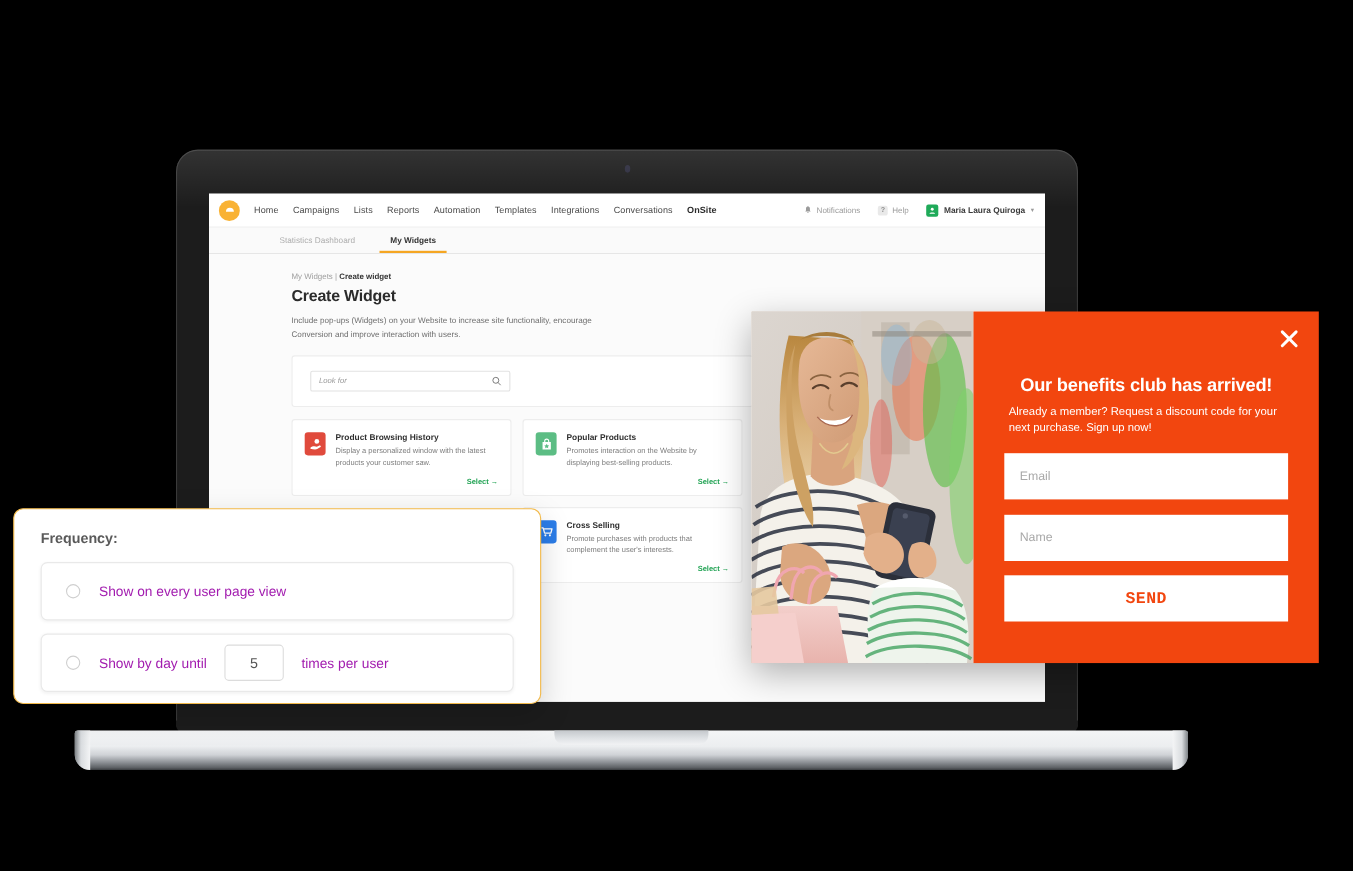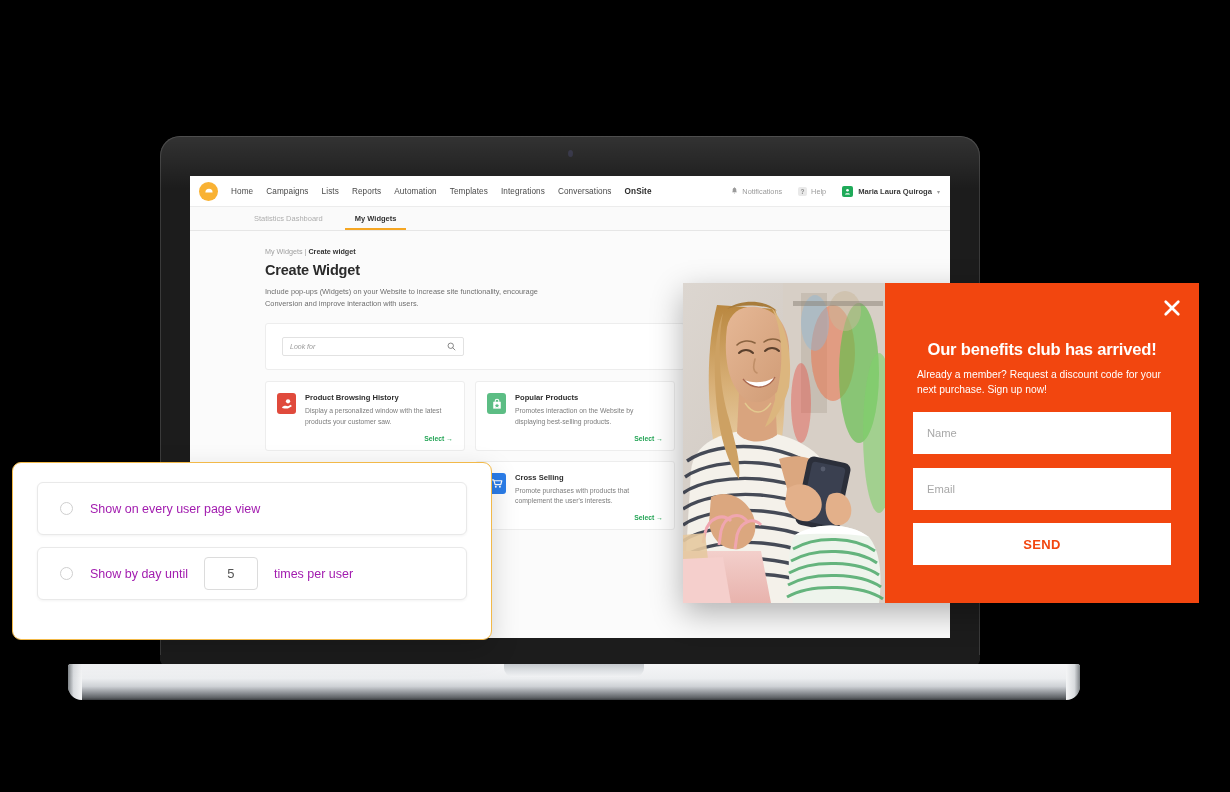--- a/index.html
+++ b/index.html
@@ -417,25 +417,25 @@
     font-family: "Liberation Sans", sans-serif;
     width: 100%;
   }
   .popup-field::placeholder { color: #a8a8a8; }
   .popup-send {
     margin-top: 13px;
     height: 42px;
     background: #ffffff;
     border: none;
     color: #f2460f;
-    font-size: 13px;
+    font-size: 15px;
     font-weight: bold;
     letter-spacing: .4px;
     cursor: pointer;
-    font-family: Liberation Sans, sans-serif;
+    font-family: Liberation Mono, monospace;
     width: 100%;
   }
 </style>
 </head>
 <body>
 
 <div id="stage">
 
   <div class="laptop-lid">
     <div class="webcam"></div>
@@ -564,20 +564,21 @@
       </div>
     </div>
   </div>
 
   <div class="hinge"></div>
   <div class="laptop-base">
     <div class="notch"></div>
   </div>
 
   <div class="freq-panel">
+    <div class="freq-title">Frequency:</div>
 
     <div class="freq-row">
       <span class="radio"></span>
       <span class="freq-label">Show on every user page view</span>
     </div>
 
     <div class="freq-row">
       <span class="radio"></span>
       <span class="freq-label">Show by day until</span>
       <input class="freq-input" type="text" value="5" style="">
@@ -688,19 +689,19 @@
 
     <div class="popup-form">
       <svg class="popup-close" viewBox="0 0 20 20">
         <line x1="3" y1="3" x2="17" y2="17" stroke="#ffffff" stroke-width="3" stroke-linecap="round"></line>
         <line x1="17" y1="3" x2="3" y2="17" stroke="#ffffff" stroke-width="3" stroke-linecap="round"></line>
       </svg>
 
       <div class="popup-headline">Our benefits club has arrived!</div>
       <div class="popup-sub">Already a member? Request a discount code for your next purchase. Sign up now!</div>
 
+      <input class="popup-field" type="text" placeholder="Email" style="">
       <input class="popup-field" type="text" placeholder="Name" style="">
-      <input class="popup-field" type="text" placeholder="Email" style="">
       <button class="popup-send">SEND</button>
     </div>
   </div>
 
 </div>
 
 </body></html>

